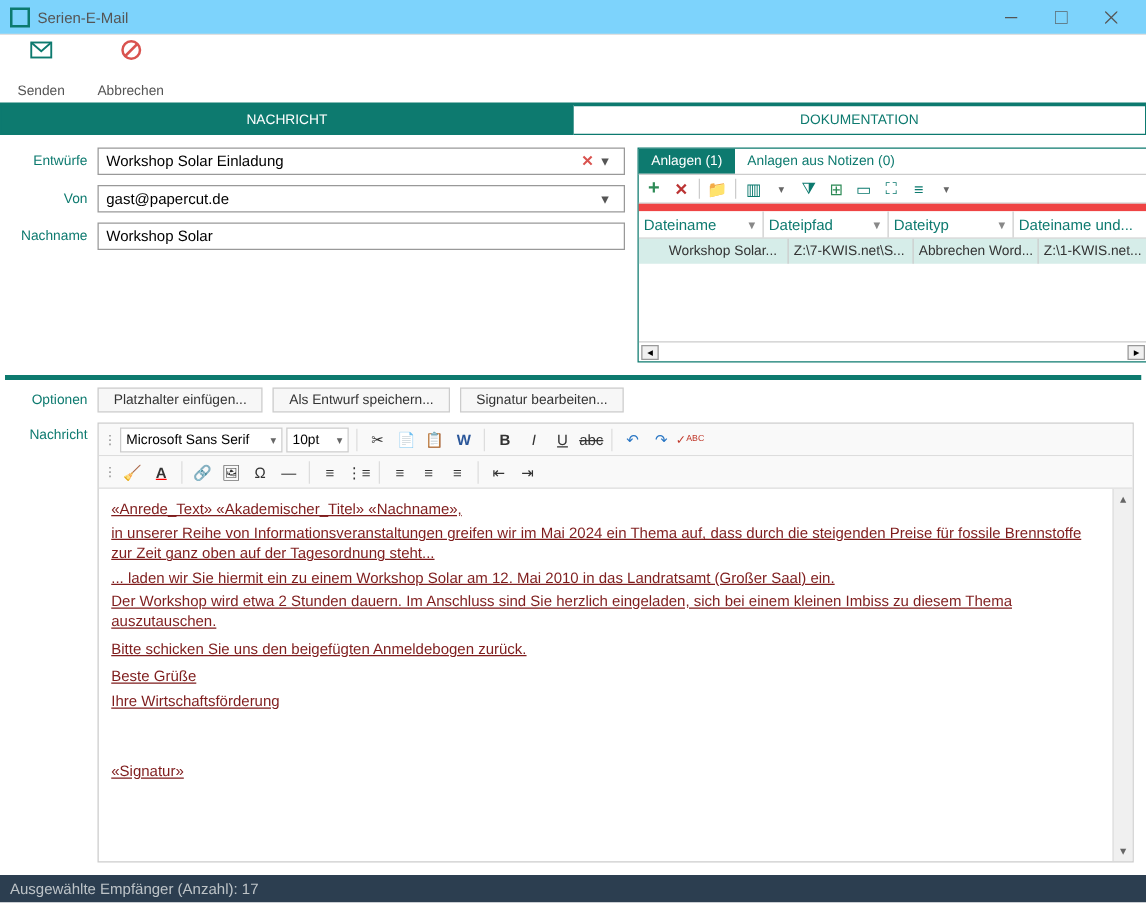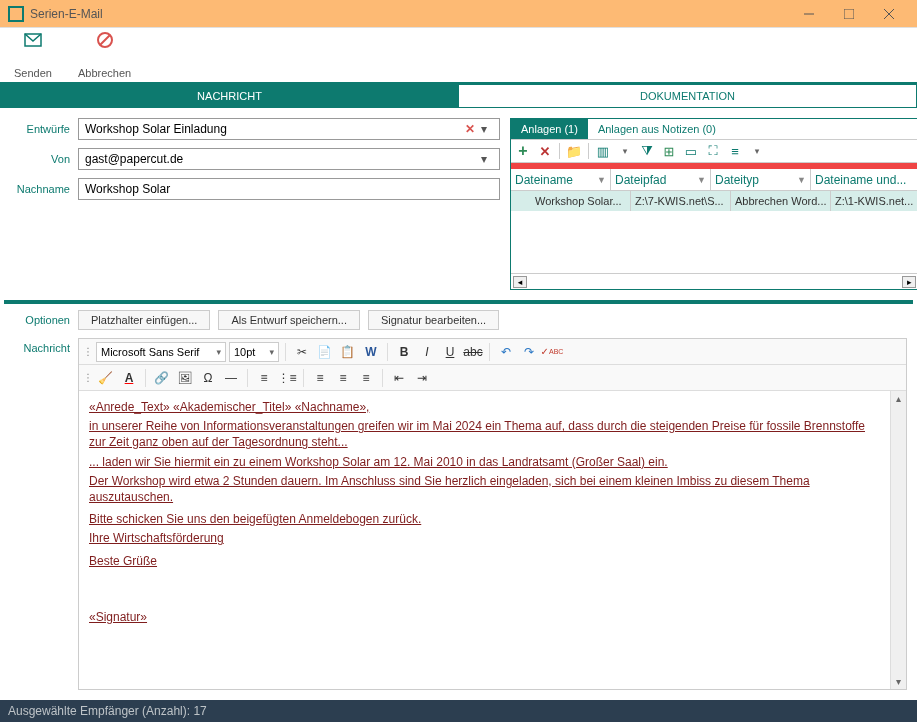--- a/index.html
+++ b/index.html
@@ -1,17 +1,17 @@
 <!DOCTYPE html>
 <html><head>
 <meta charset="utf-8">
 <style>
 * { box-sizing: border-box; margin: 0; padding: 0; font-family: 'Segoe UI', Tahoma, sans-serif; font-size: 12px; }
 body { background: #fff; width: 917px; height: 722px; overflow: hidden; display: flex; flex-direction: column; }
-.titlebar { height: 28px; background: #fdba74; display: flex; align-items: center; padding: 0 8px; border-bottom: 1px solid #e0e0e0; }
+.titlebar { height: 28px; background: #7dd3fc; display: flex; align-items: center; padding: 0 8px; border-bottom: 1px solid #e0e0e0; }
 .titlebar .app-icon { width: 16px; height: 16px; border: 2px solid #0d7a6f; margin-right: 6px; }
 .titlebar .title { color: #555; flex: 1; }
 .titlebar .win-btn { width: 40px; height: 26px; display: flex; align-items: center; justify-content: center; color: #555; cursor: pointer; }
 .toolbar-top { height: 56px; display: flex; align-items: center; padding: 2px 10px; gap: 18px; border-bottom: 2px solid #0d7a6f; }
 .toolbar-top .tbtn { display: flex; flex-direction: column; align-items: center; gap: 18px; cursor: pointer; padding: 2px 4px; }
 .toolbar-top .tbtn .icn { width: 20px; height: 18px; display: flex; align-items: center; justify-content: center; font-size: 16px; }
 .toolbar-top .tbtn .lbl { color: #555; font-size: 11px; }
 .tabs { display: flex; height: 24px; }
 .tabs .tab { flex: 1; display: flex; align-items: center; justify-content: center; border: 1px solid #0d7a6f; border-left: none; background: #fff; color: #0d7a6f; cursor: pointer; font-size: 11px; }
 .tabs .tab:first-child { border-left: 1px solid #0d7a6f; }
@@ -238,22 +238,22 @@
       <div class="ebtn">⇤</div>
       <div class="ebtn">⇥</div>
     </div>
     <div class="editor-body">
       <div class="editor-text">
         <p>«Anrede_Text» «Akademischer_Titel» «Nachname»,</p>
         <p>in unserer Reihe von Informationsveranstaltungen greifen wir im Mai 2024 ein Thema auf, dass durch die steigenden Preise für fossile Brennstoffe zur Zeit ganz oben auf der Tagesordnung steht...</p>
         <p>... laden wir Sie hiermit ein zu einem Workshop Solar am 12. Mai 2010 in das Landratsamt (Großer Saal) ein.</p>
         <p>Der Workshop wird etwa 2 Stunden dauern. Im Anschluss sind Sie herzlich eingeladen, sich bei einem kleinen Imbiss zu diesem Thema auszutauschen.</p>
         <p style="margin-top:6px">Bitte schicken Sie uns den beigefügten Anmeldebogen zurück.</p>
+        <p style="margin-top:6px">Beste Grüße</p>
         <p>Ihre Wirtschaftsförderung</p>
-        <p style="margin-top:6px">Beste Grüße</p>
         <p style="margin-top:40px">«Signatur»</p>
       </div>
       <div class="editor-vscroll">
         <div class="varr">▴</div>
         <div class="varr">▾</div>
       </div>
     </div>
   </div>
 </div>
 

